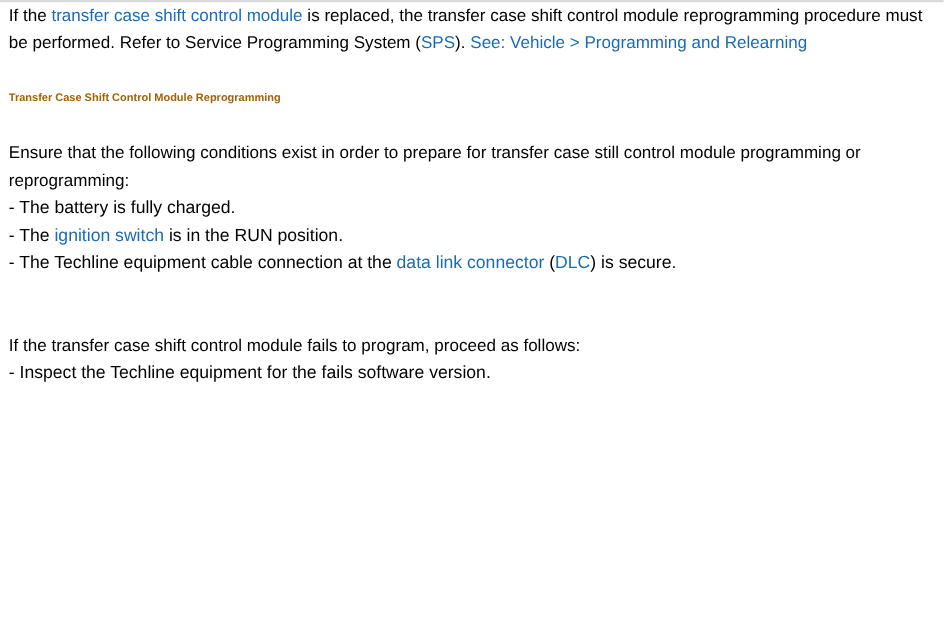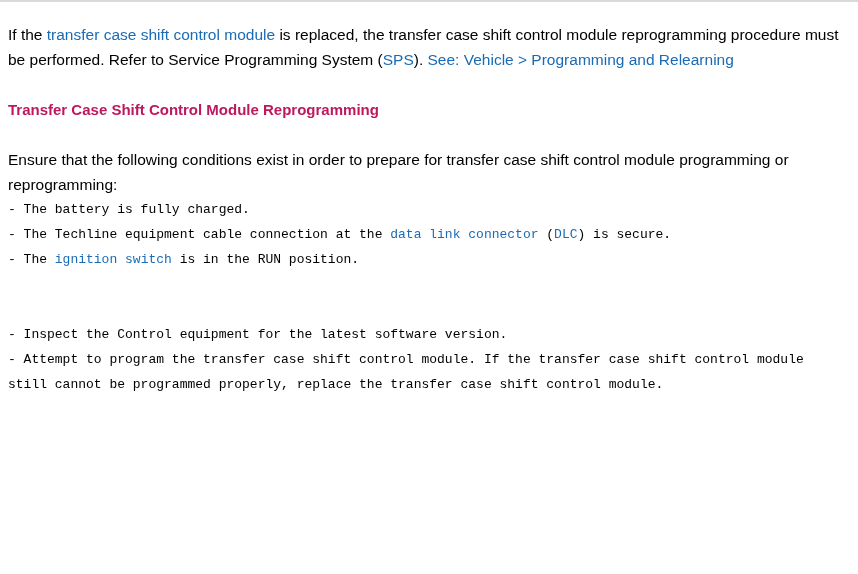--- a/index.html
+++ b/index.html
@@ -41,63 +41,62 @@
   .spacer {
     height: 25px;
   }
   .link {
     color: #1a6bb5;
     text-decoration: none;
     cursor: pointer;
   }
   h3.heading {
     margin: 0;
-    font-size: 15px;
+    font-size: 10px;
     font-weight: bold;
     line-height: 25px;
-    color: #be185d;
+    color: #a16207;
   }
   .list-item {
-    font-size: 13px;
+    font-size: 16px;
     line-height: 25px;
-    font-family: Liberation Mono, monospace;
   }
   .content {
-    padding-top: 22px;
+    padding-top: 2px;
   }
 </style>
 </head>
 <body>
 
 <div class="page">
 
   <div class="topbar"></div>
 
   <div class="content">
 
     <p class="para"><span> If the </span><a class="link" href="#">transfer case shift control module</a><span> is replaced, the transfer case shift control module reprogramming procedure must be performed. Refer to Service Programming System (</span><a class="link" href="#">SPS</a><span>). </span><a class="link" href="#">See: Vehicle &gt; Programming and Relearning</a></p>
 
     <div class="spacer"></div>
 
     <h3 class="heading">Transfer Case Shift Control Module Reprogramming</h3>
 
 
     <div class="spacer"></div>
 
-    <p class="para"> Ensure that the following conditions exist in order to prepare for transfer case shift control module programming or reprogramming:</p>
+    <p class="para"> Ensure that the following conditions exist in order to prepare for transfer case still control module programming or reprogramming:</p>
 
     <p class="list-item"><span> -  The battery is fully charged.</span></p>
 
+    <p class="list-item"><span> -  The </span><a class="link" href="#">ignition switch</a><span> is in the RUN position.</span></p>
+
     <p class="list-item"><span> -  The Techline equipment cable connection at the </span><a class="link" href="#">data link connector</a><span> (</span><a class="link" href="#">DLC</a><span>) is secure.</span></p>
-
-    <p class="list-item"><span> -  The </span><a class="link" href="#">ignition switch</a><span> is in the RUN position.</span></p>
 
     <div class="spacer"></div>
 
 
     <div class="spacer"></div>
 
+    <p class="para"> If the transfer case shift control module fails to program, proceed as follows:</p>
 
-    <p class="list-item"> -  Inspect the Control equipment for the latest software version.</p>
-    <p class="list-item"> -  Attempt to program the transfer case shift control module. If the transfer case shift control module still cannot be programmed properly, replace the transfer case shift control module.</p>
+    <p class="list-item"> -  Inspect the Techline equipment for the fails software version.</p>
 
   </div>
 </div>
 
 </body></html>

